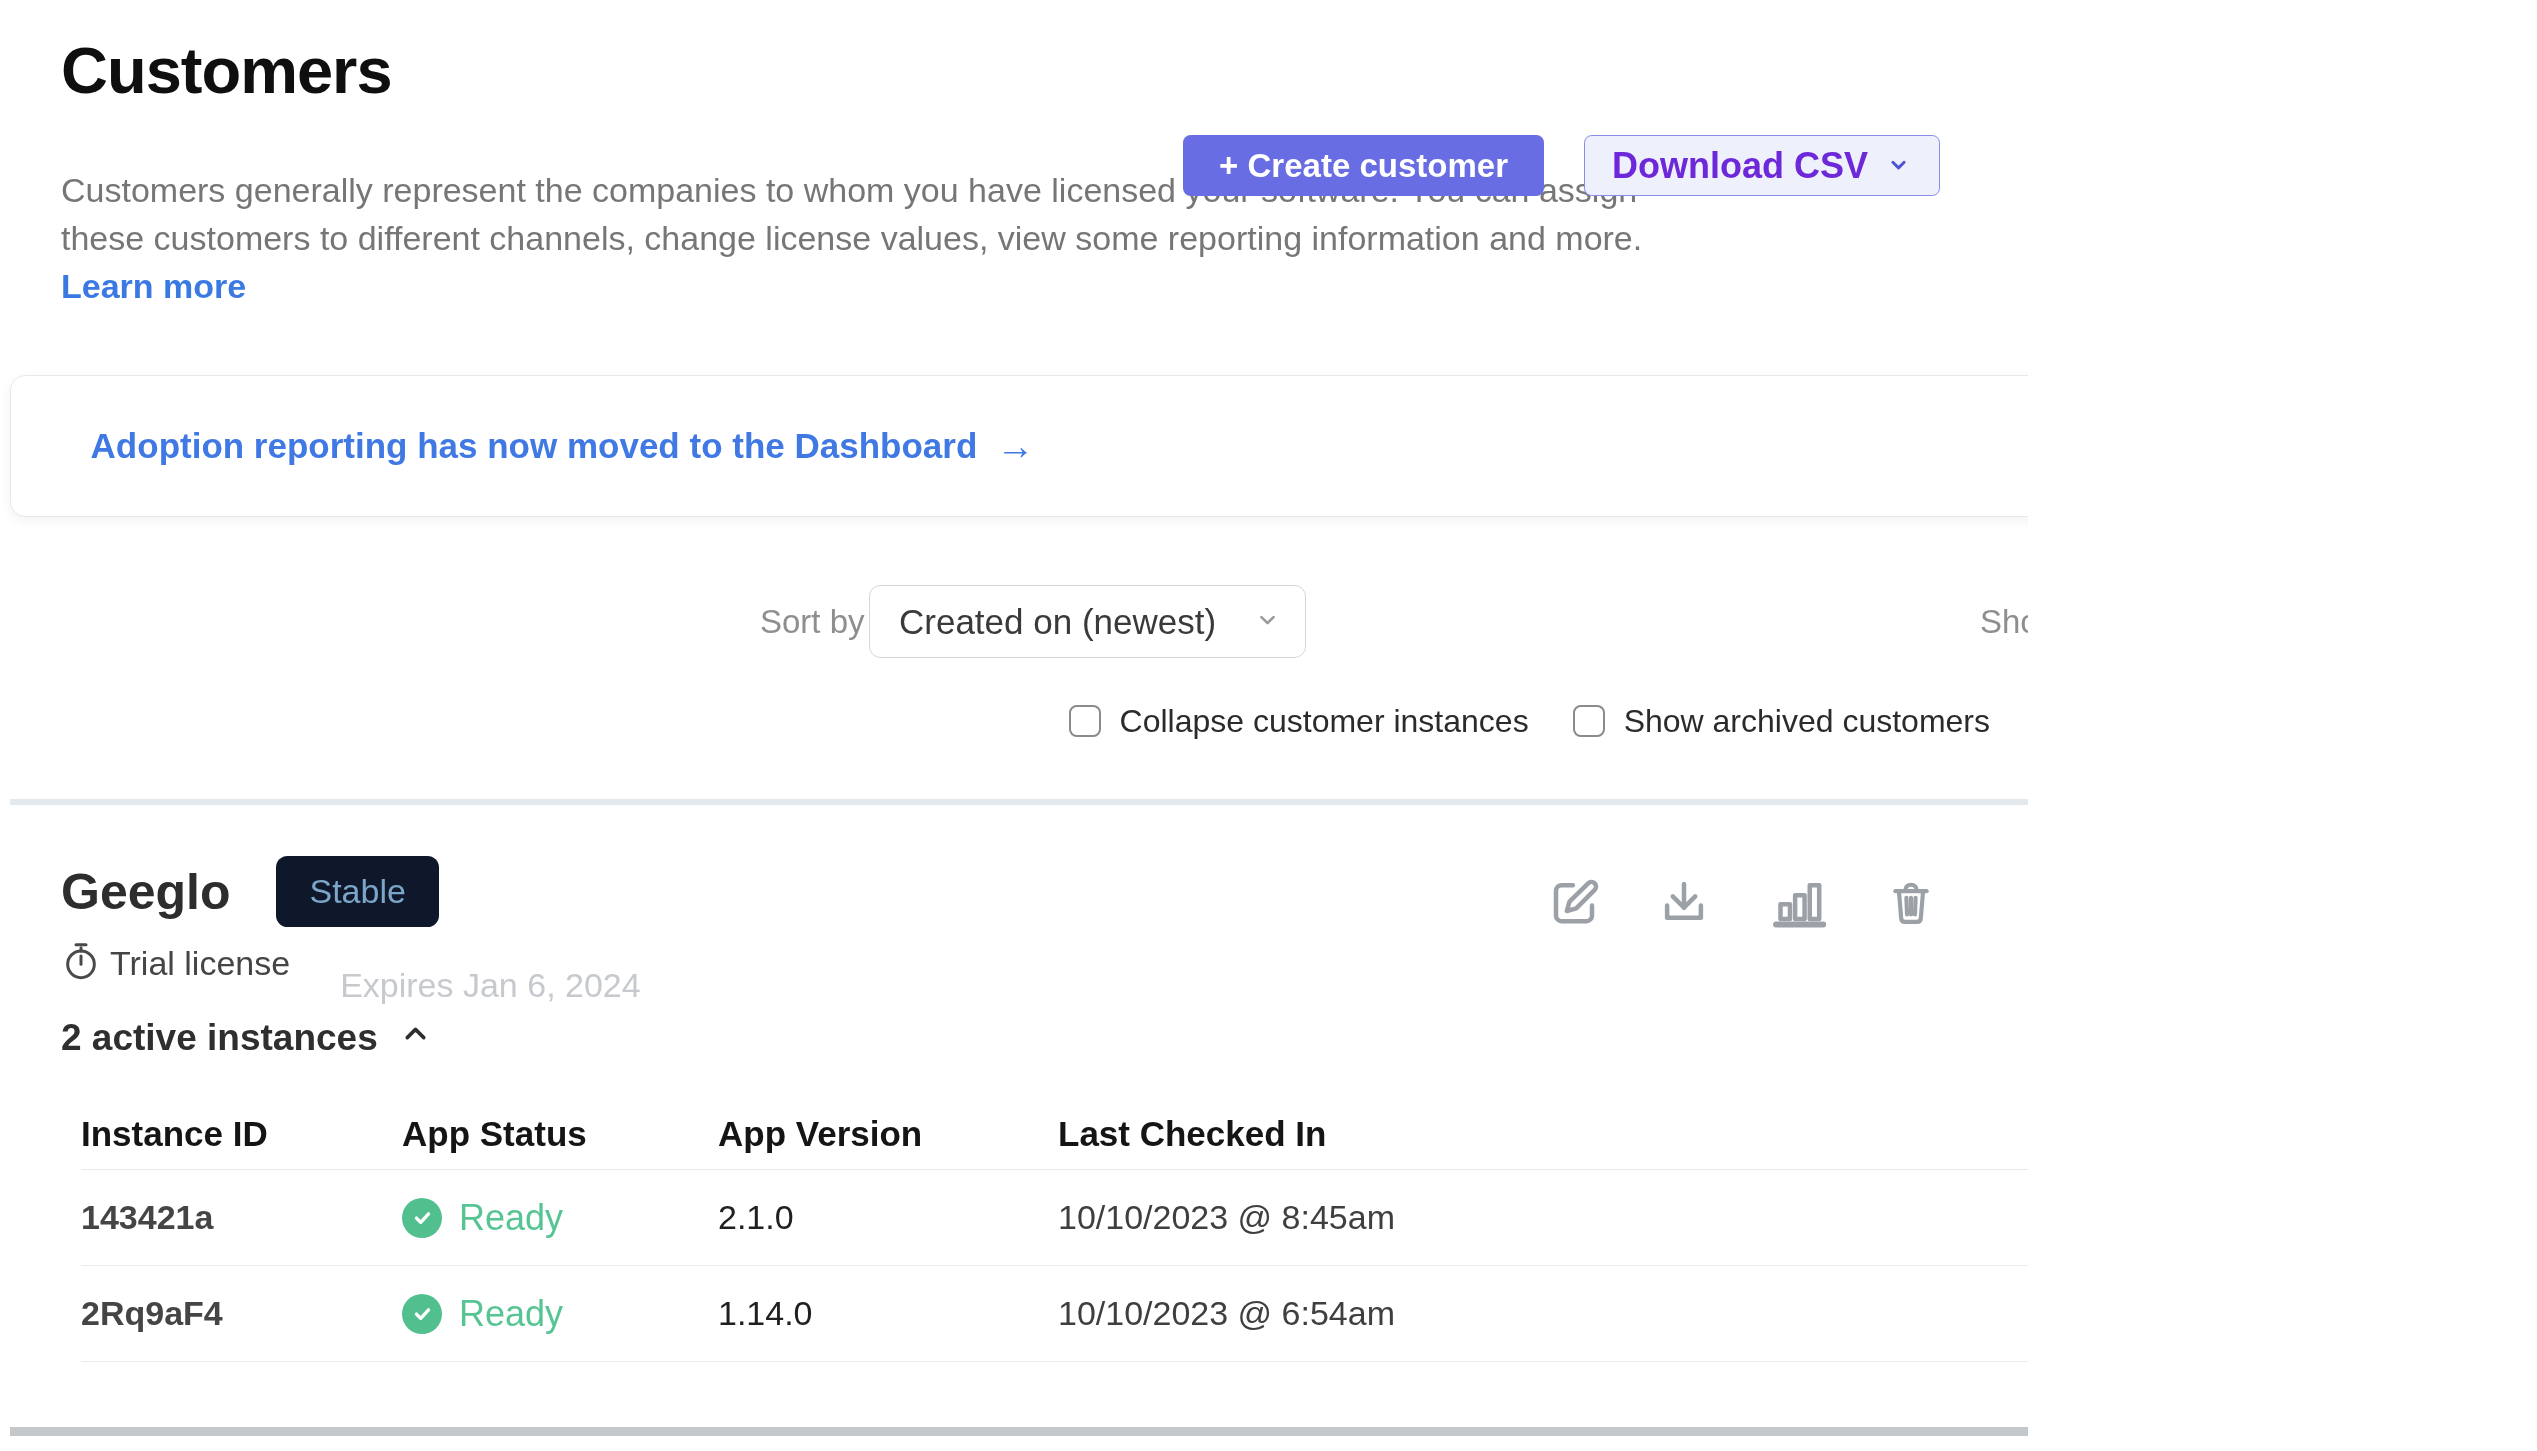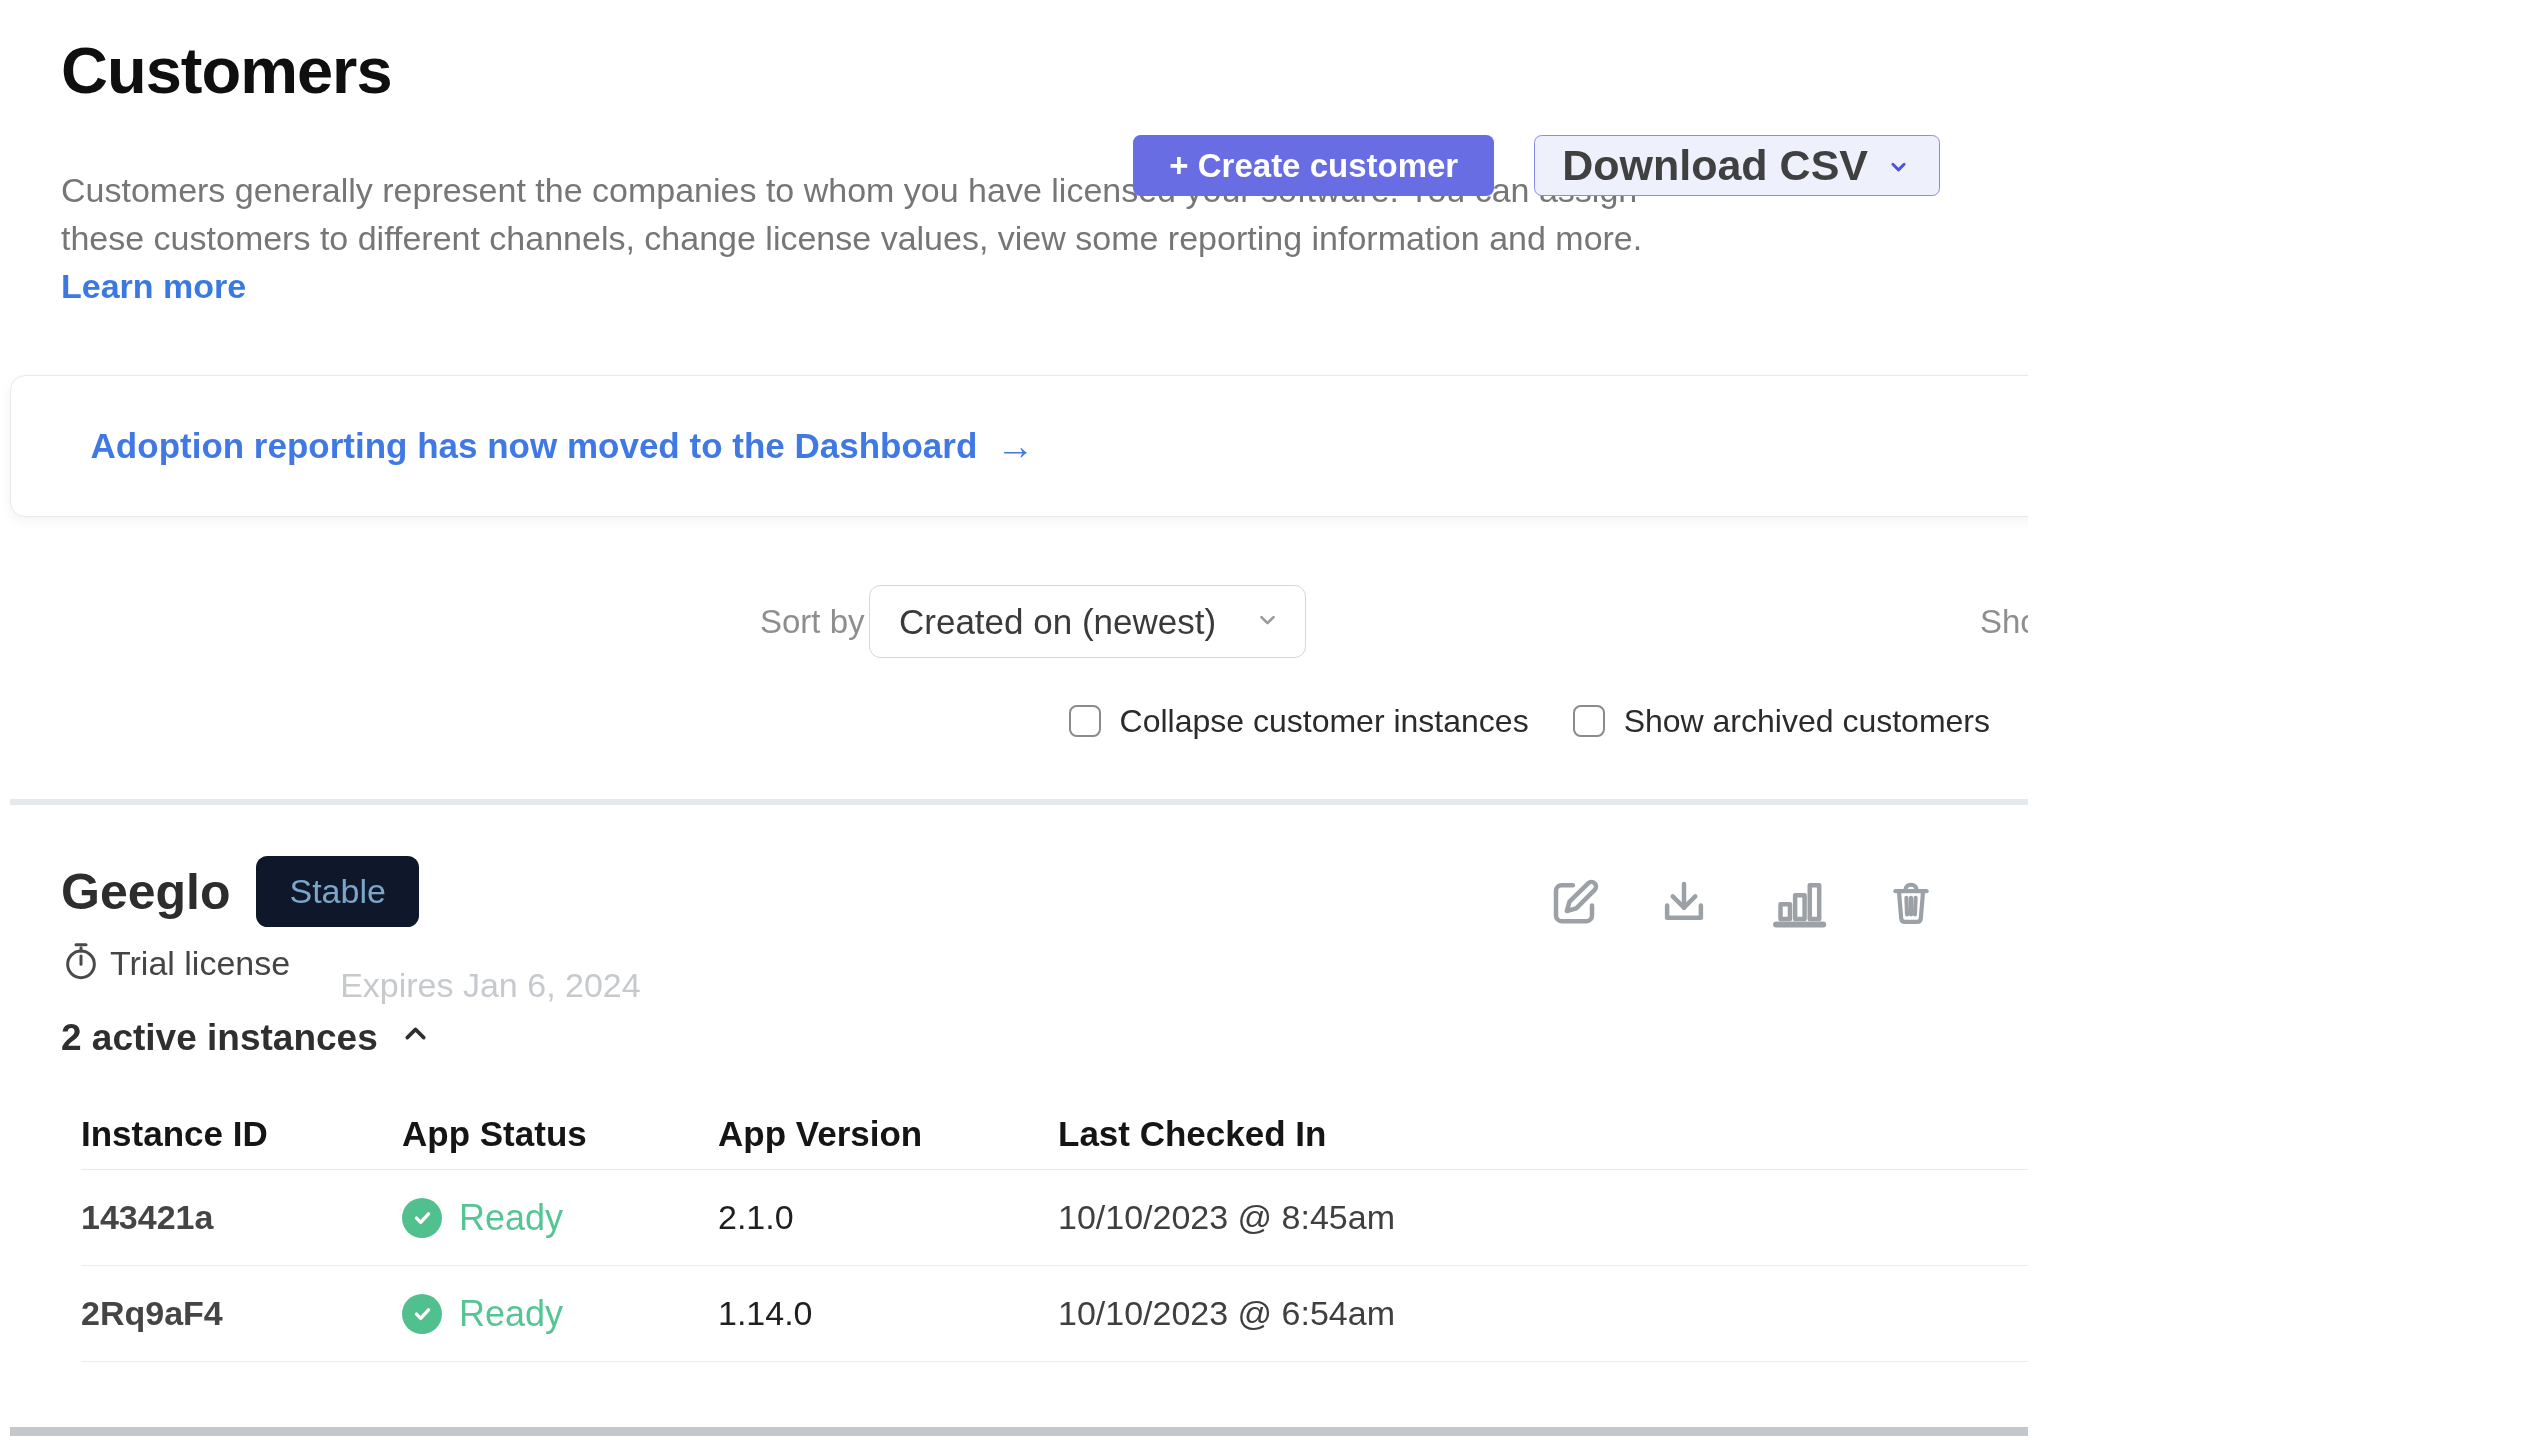--- a/index.html
+++ b/index.html
@@ -6,21 +6,21 @@
   html, body { margin: 0; padding: 0; background: #ffffff; }
   body { font-family: "Liberation Sans", sans-serif; }
   .page { position: relative; width: 2028px; height: 1452px; background: #fff; overflow: hidden; }
 
   
   .page-title { position: absolute; left: 61px; top: 33px; margin: 0; font-size: 65px; font-weight: 700; color: #0f0f0f; letter-spacing: -1px; }
   .description { position: absolute; left: 61px; top: 132px; width: 1599px; font-size: 34px; line-height: 48px; color: #767676; }
   .learn-more { color: #3b79e2; font-weight: 600; text-decoration: none; cursor: pointer; }
   .actions { position: absolute; top: 135px; right: 88px; display: flex; gap: 40px; align-items: flex-start; }
   .btn-create { height: 61px; padding: 0 36px; background: #696de4; color: #ffffff; font-family: inherit; font-size: 33px; font-weight: 600; border: none; border-radius: 7.7px; cursor: pointer; }
-  .btn-download { height: 61px; padding: 0 27px; background: #eef0fc; color: #404040; font-family: inherit; font-size: 43px; font-weight: 700; border: 1.9px solid #898de9; border-radius: 7.7px; display: flex; align-items: center; gap: 17px; cursor: pointer; }
+  .btn-download { height: 61px; padding: 0 27px; background: #eef0fc; color: #6d28d9; font-family: inherit; font-size: 36px; font-weight: 700; border: 1.9px solid #898de9; border-radius: 7.7px; display: flex; align-items: center; gap: 17px; cursor: pointer; }
 
   
   .banner { position: absolute; left: 9.6px; top: 375px; width: 2488px; height: 142px; background: #fff; border: 1.9px solid #e9e9e9; border-radius: 15.3px; box-shadow: 0 3.8px 11.5px rgba(0,0,0,0.05); display: flex; align-items: center; padding-left: 80px; }
   .banner-link { font-size: 35px; font-weight: 700; color: #4079e4; display: flex; align-items: center; gap: 19px; cursor: pointer; }
   .banner-arrow { font-weight: 400; font-size: 38px; line-height: 1; }
 
   
   .search-box { position: absolute; left: 13.4px; top: 587px; width: 718px; height: 69px; border: 1.9px solid #dadada; border-radius: 11.5px; display: flex; align-items: center; background: #fff; }
   .search-input { flex: 1; height: 100%; border: none; outline: none; background: transparent; font-family: inherit; font-size: 33px; color: #333; padding-left: 33px; }
   .search-input::placeholder { color: #c3c7cb; }
@@ -33,21 +33,21 @@
   .show-select { left: 2068px; width: 431px; font-size: 34px; }
 
   .checkbox-row { position: absolute; top: 697px; right: 38px; height: 48px; display: flex; align-items: center; gap: 44px; }
   .checkbox-group { display: flex; align-items: center; gap: 19px; cursor: pointer; }
   .checkbox { width: 32px; height: 32px; border: 2.9px solid #8b8b8b; border-radius: 7.7px; background: #fff; cursor: pointer; flex: none; }
   .checkbox-label { font-size: 32px; color: #2b2b2b; }
 
   .section-divider { position: absolute; left: 9.6px; top: 799px; width: 2488px; height: 5.7px; background: #e4e9ee; }
 
   
-  .customer-name-row { position: absolute; left: 61px; top: 856px; display: flex; align-items: center; gap: 26px; }
+  .customer-name-row { position: absolute; left: 61px; top: 856px; display: flex; align-items: center; gap: 46px; }
   .customer-name { font-size: 50px; font-weight: 700; color: #2d2d2d; cursor: pointer; }
   .badge { height: 71px; padding: 0 33px; background: #0f172a; border-radius: 11.5px; display: flex; align-items: center; font-size: 34px; color: #7ba6c9; }
 
   .card-icons { position: absolute; top: 875px; right: 92px; display: flex; align-items: flex-end; gap: 56px; }
   .card-icons svg { cursor: pointer; display: block; }
 
   .license-row { position: absolute; left: 61px; top: 940px; height: 46px; display: flex; align-items: center; }
   .license-type { font-size: 34px; color: #454545; margin-left: 9px; }
   .expiry { font-size: 34px; color: #c6c9cd; margin-left: 50px; margin-top: 44px; }
 

